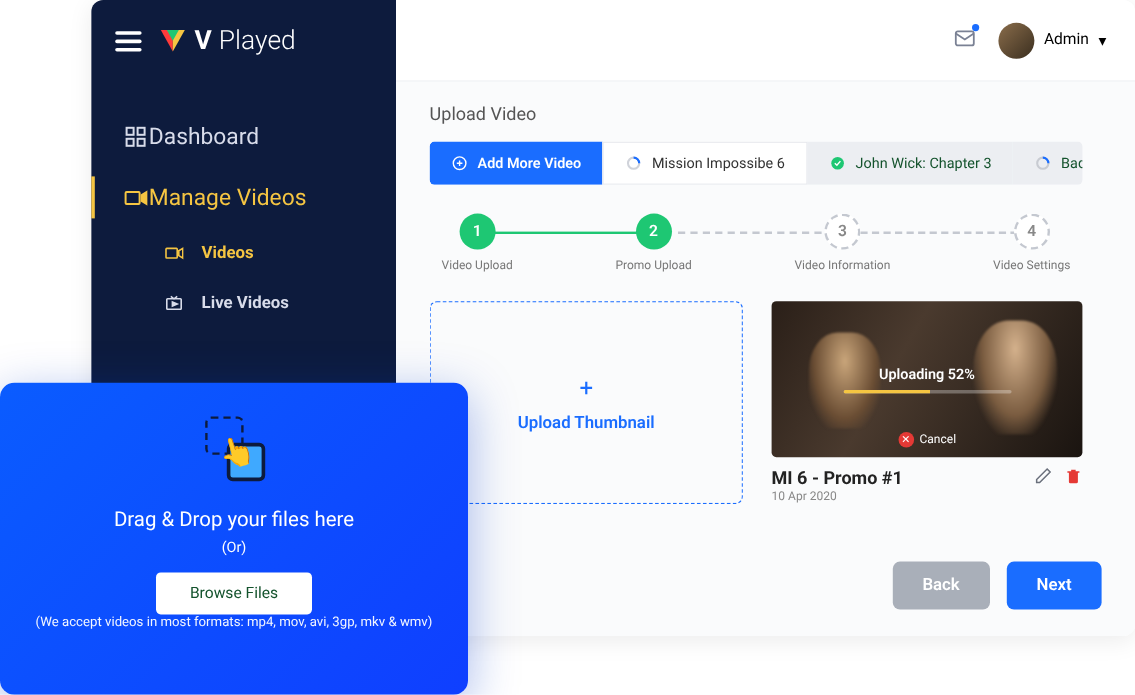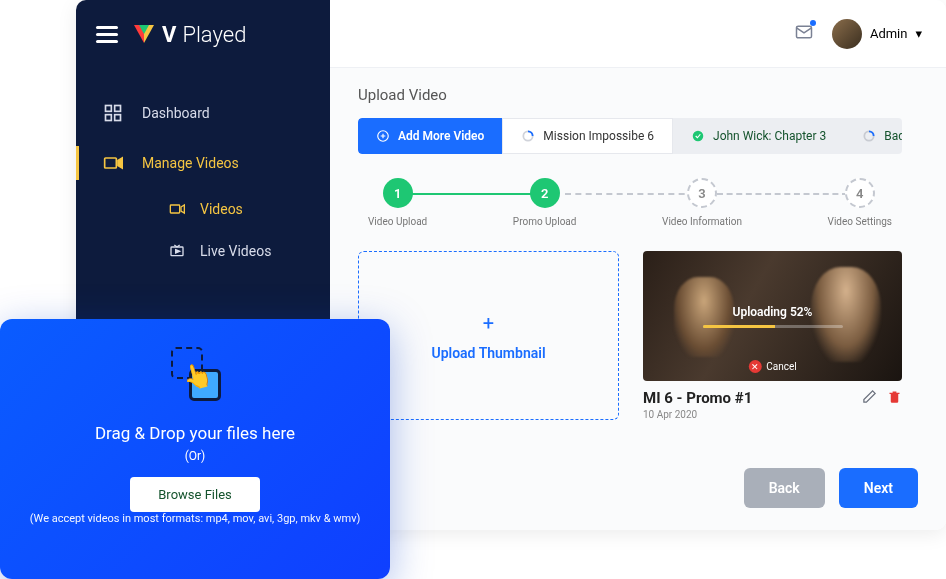--- a/index.html
+++ b/index.html
@@ -10,25 +10,25 @@
 .sidebar { width: 254px; background: #0d1b3d; color: #fff; display: flex; flex-direction: column; }
 .sidebar-header { height: 68px; display: flex; align-items: center; padding: 0 20px; gap: 14px; }
 .hamburger { display: flex; flex-direction: column; gap: 4px; cursor: pointer; }
 .hamburger span { width: 22px; height: 3px; background: #fff; border-radius: 2px; }
 .logo { display: flex; align-items: center; gap: 6px; font-size: 22px; color: #fff; }
 .logo-mark { width: 24px; height: 24px; position: relative; }
 .logo b { font-weight: 700; }
 .logo-text { font-weight: 300; }
 
 .nav { padding-top: 20px; }
-.nav-item { display: flex; align-items: center; gap: 18px; padding: 14px 26px; font-size: 14px; color: #d8dcea; cursor: pointer; position: relative; }
+.nav-item { display: flex; align-items: center; padding: 14px 26px; font-size: 19px; color: #d8dcea; cursor: pointer; position: relative; }
 .nav-item.active { color: #f5c542; }
 .nav-item.active::before { content: ""; position: absolute; left: 0; top: 8px; bottom: 8px; width: 3px; background: #f5c542; }
 .nav-icon { width: 22px; height: 22px; display: flex; align-items: center; justify-content: center; }
-.nav-sub { padding-left: 92px; }
+.nav-sub { padding-left: 60px; font-weight: bold; }
 .nav-sub .nav-item { padding: 12px 0; font-size: 14px; gap: 14px; }
 .nav-sub .nav-icon { width: 18px; height: 18px; }
 .nav-sub .nav-item.sub-active { color: #f5c542; }
 
 .main { flex: 1; display: flex; flex-direction: column; background: #fafbfc; }
 .topbar { height: 68px; background: #fff; display: flex; align-items: center; justify-content: flex-end; padding: 0 24px; gap: 18px; border-bottom: 1px solid #eef0f4; }
 .mail-icon { position: relative; cursor: pointer; }
 .mail-dot { position: absolute; top: -2px; right: -2px; width: 6px; height: 6px; background: #1a6dff; border-radius: 50%; }
 .avatar { width: 30px; height: 30px; border-radius: 50%; background: linear-gradient(135deg,#8a6d4b,#3a2e1f); }
 .user { display: flex; align-items: center; gap: 8px; font-size: 13px; cursor: pointer; }

